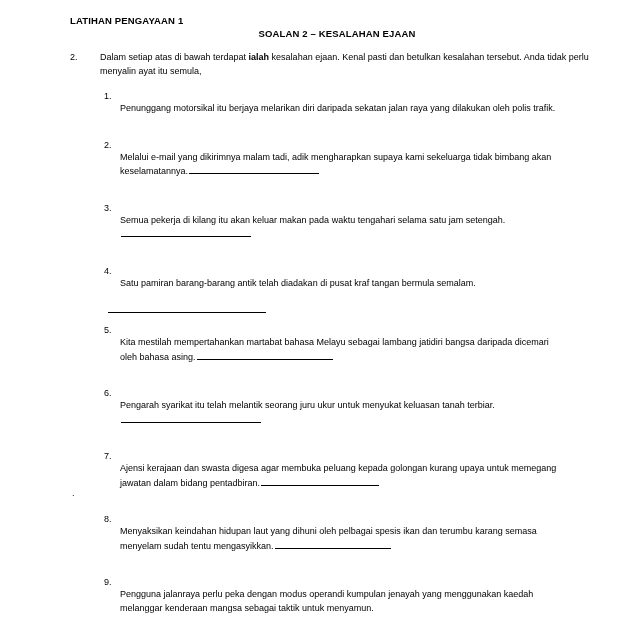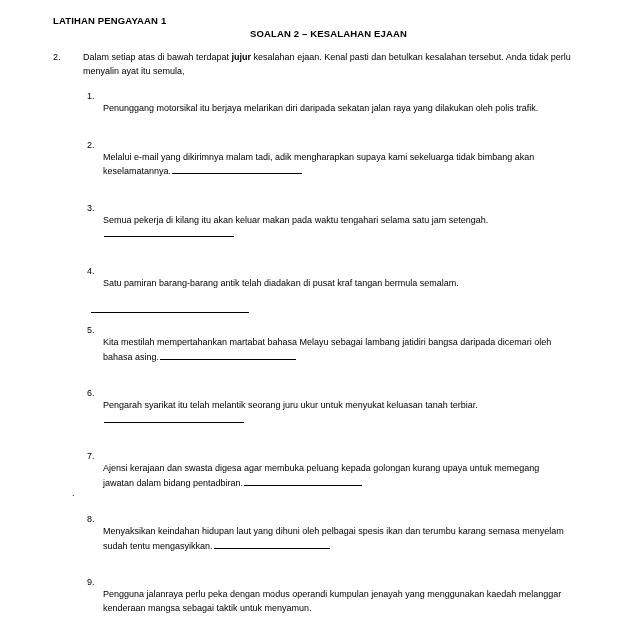--- a/index.html
+++ b/index.html
@@ -12,21 +12,21 @@
     height: 630px;
     font-family: "Liberation Sans", sans-serif;
     color: #000000;
     overflow: hidden;
   }
   .page {
     position: relative;
     width: 638px;
     height: 630px;
     box-sizing: border-box;
-    padding: 14px 34px 0 53px;
+    padding: 14px 34px 0 70px;
   }
   .heading {
     font-size: 9.5px;
     font-weight: bold;
     line-height: 13px;
     letter-spacing: 0.15px;
   }
   .heading .line2 {
     display: block;
     text-align: center;
@@ -97,21 +97,21 @@
 
 <div class="page">
 
   <div class="heading">
     <span>LATIHAN PENGAYAAN 1</span>
     <span class="line2">SOALAN 2 – KESALAHAN EJAAN</span>
   </div>
 
   <div class="intro">
     <div class="intro-num">2.</div>
-    <div class="intro-text"><span>Dalam setiap atas di bawah terdapat </span><b>jujur</b><span> kesalahan ejaan. Kenal pasti dan betulkan kesalahan tersebut. Anda tidak perlu menyalin ayat itu semula,</span></div>
+    <div class="intro-text"><span>Dalam setiap atas di bawah terdapat </span><b>ialah</b><span> kesalahan ejaan. Kenal pasti dan betulkan kesalahan tersebut. Anda tidak perlu menyalin ayat itu semula,</span></div>
   </div>
 
   <div class="items" id="items">
       <div class="item">
         <div class="item-num">1.</div>
         <div class="item-body">
           <p>Penunggang motorsikal itu berjaya melarikan diri daripada sekatan jalan raya yang dilakukan oleh polis trafik.</p>
         </div>
       </div>
       <div class="item">

